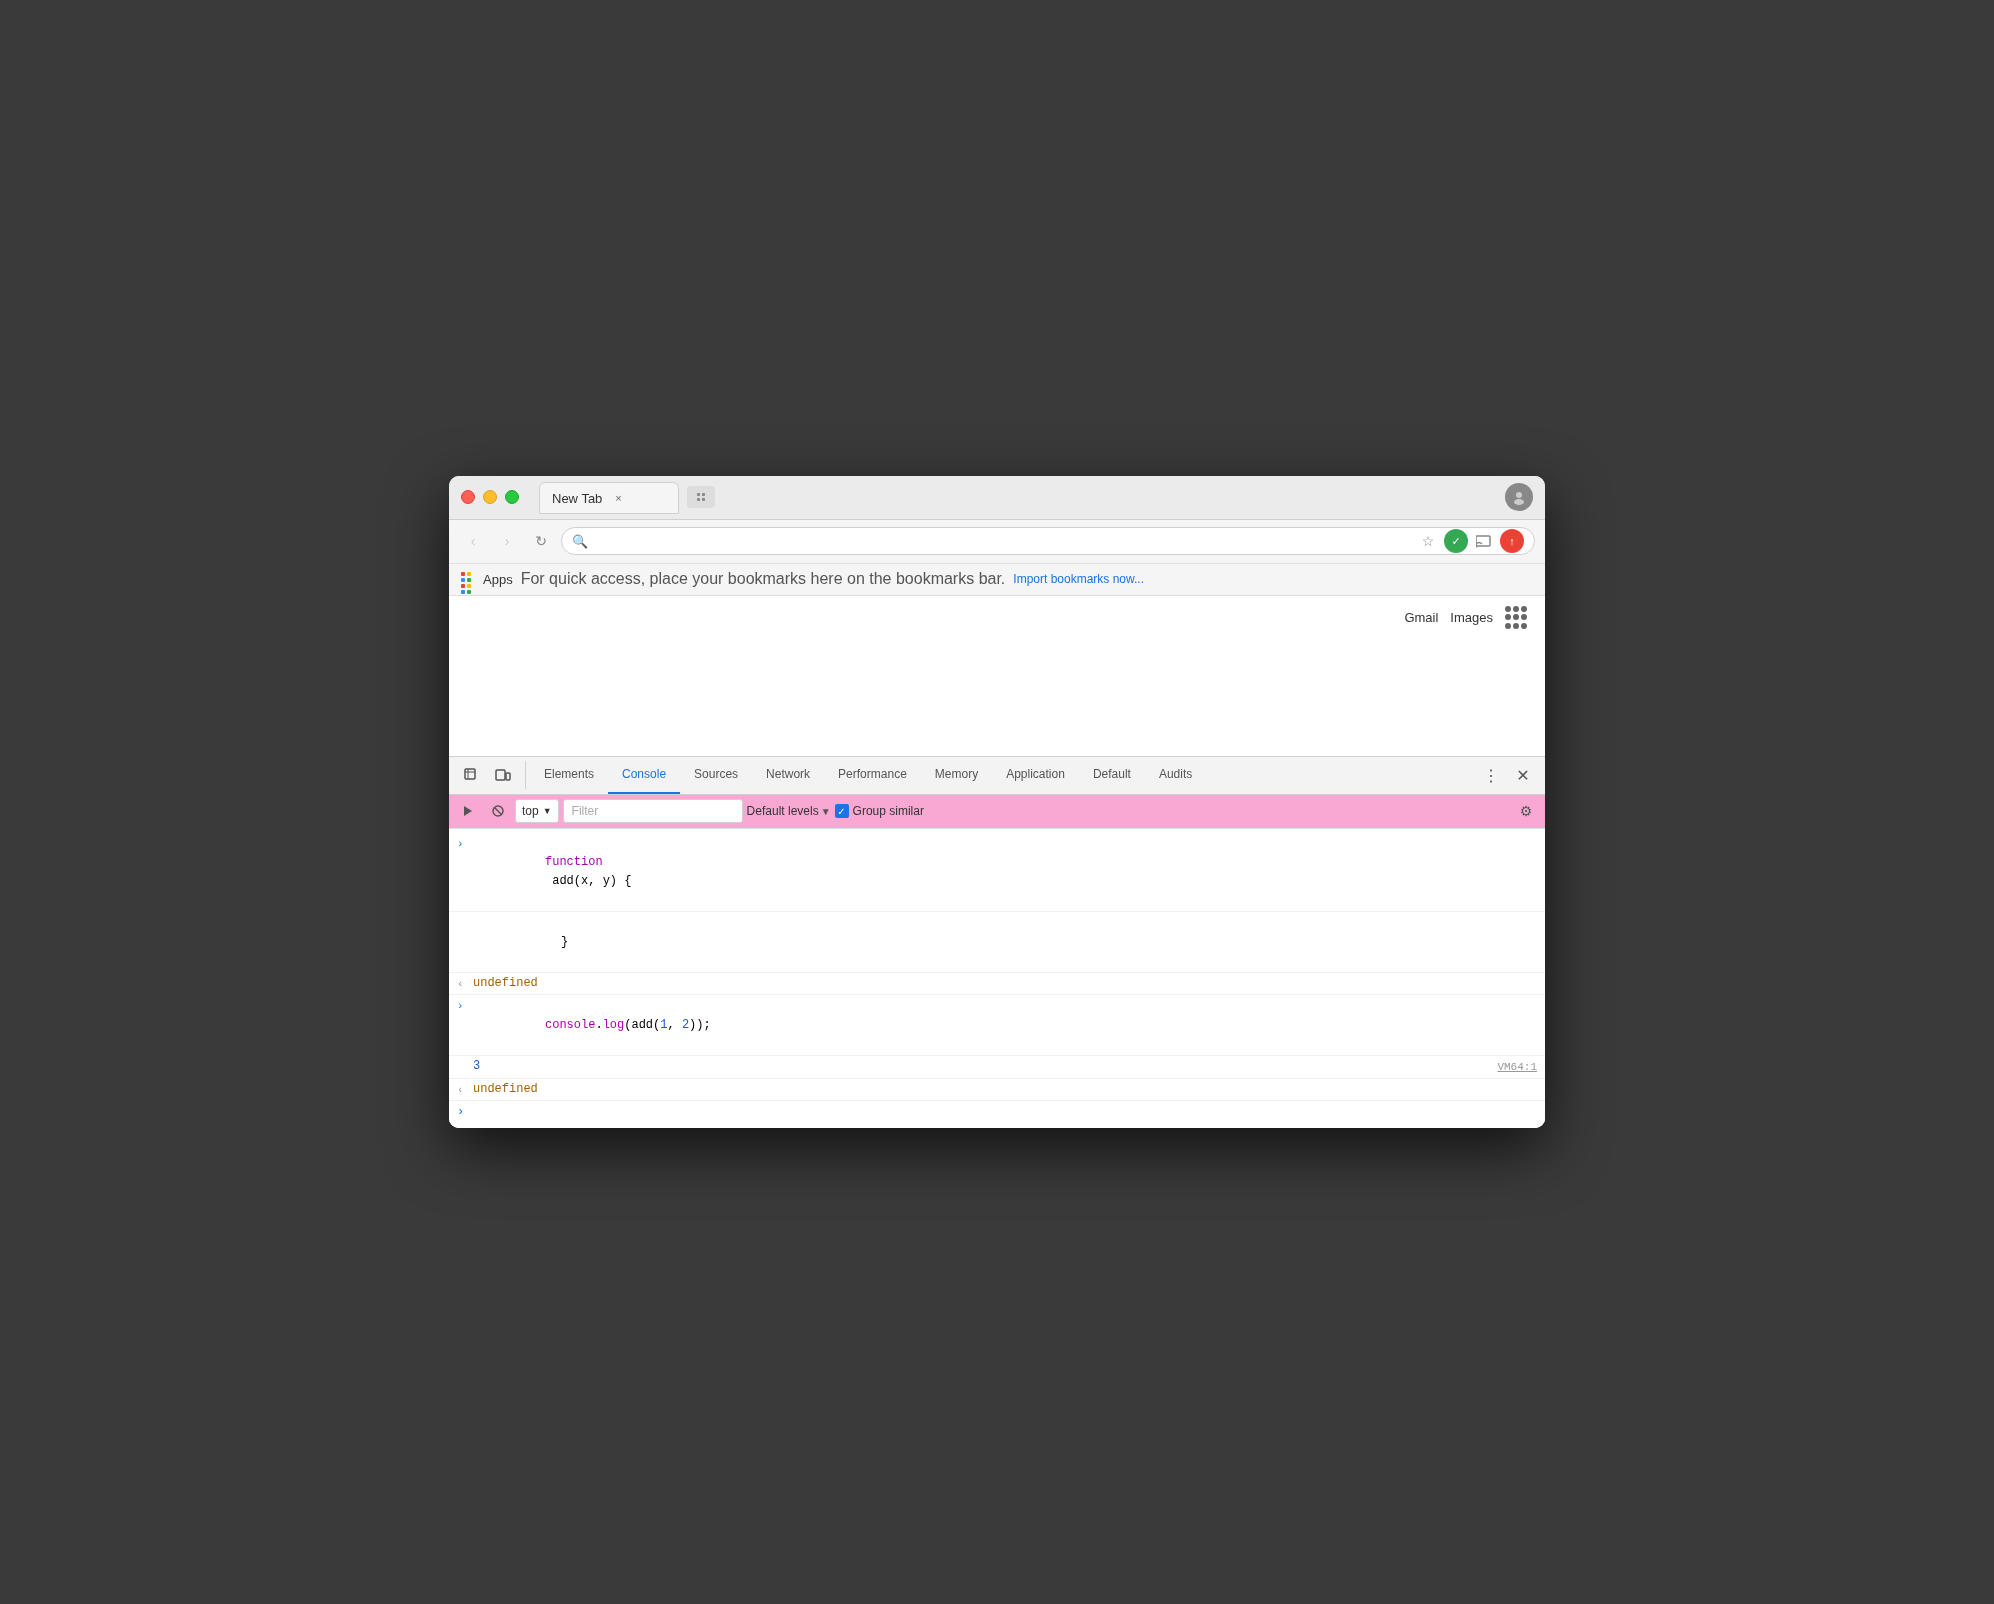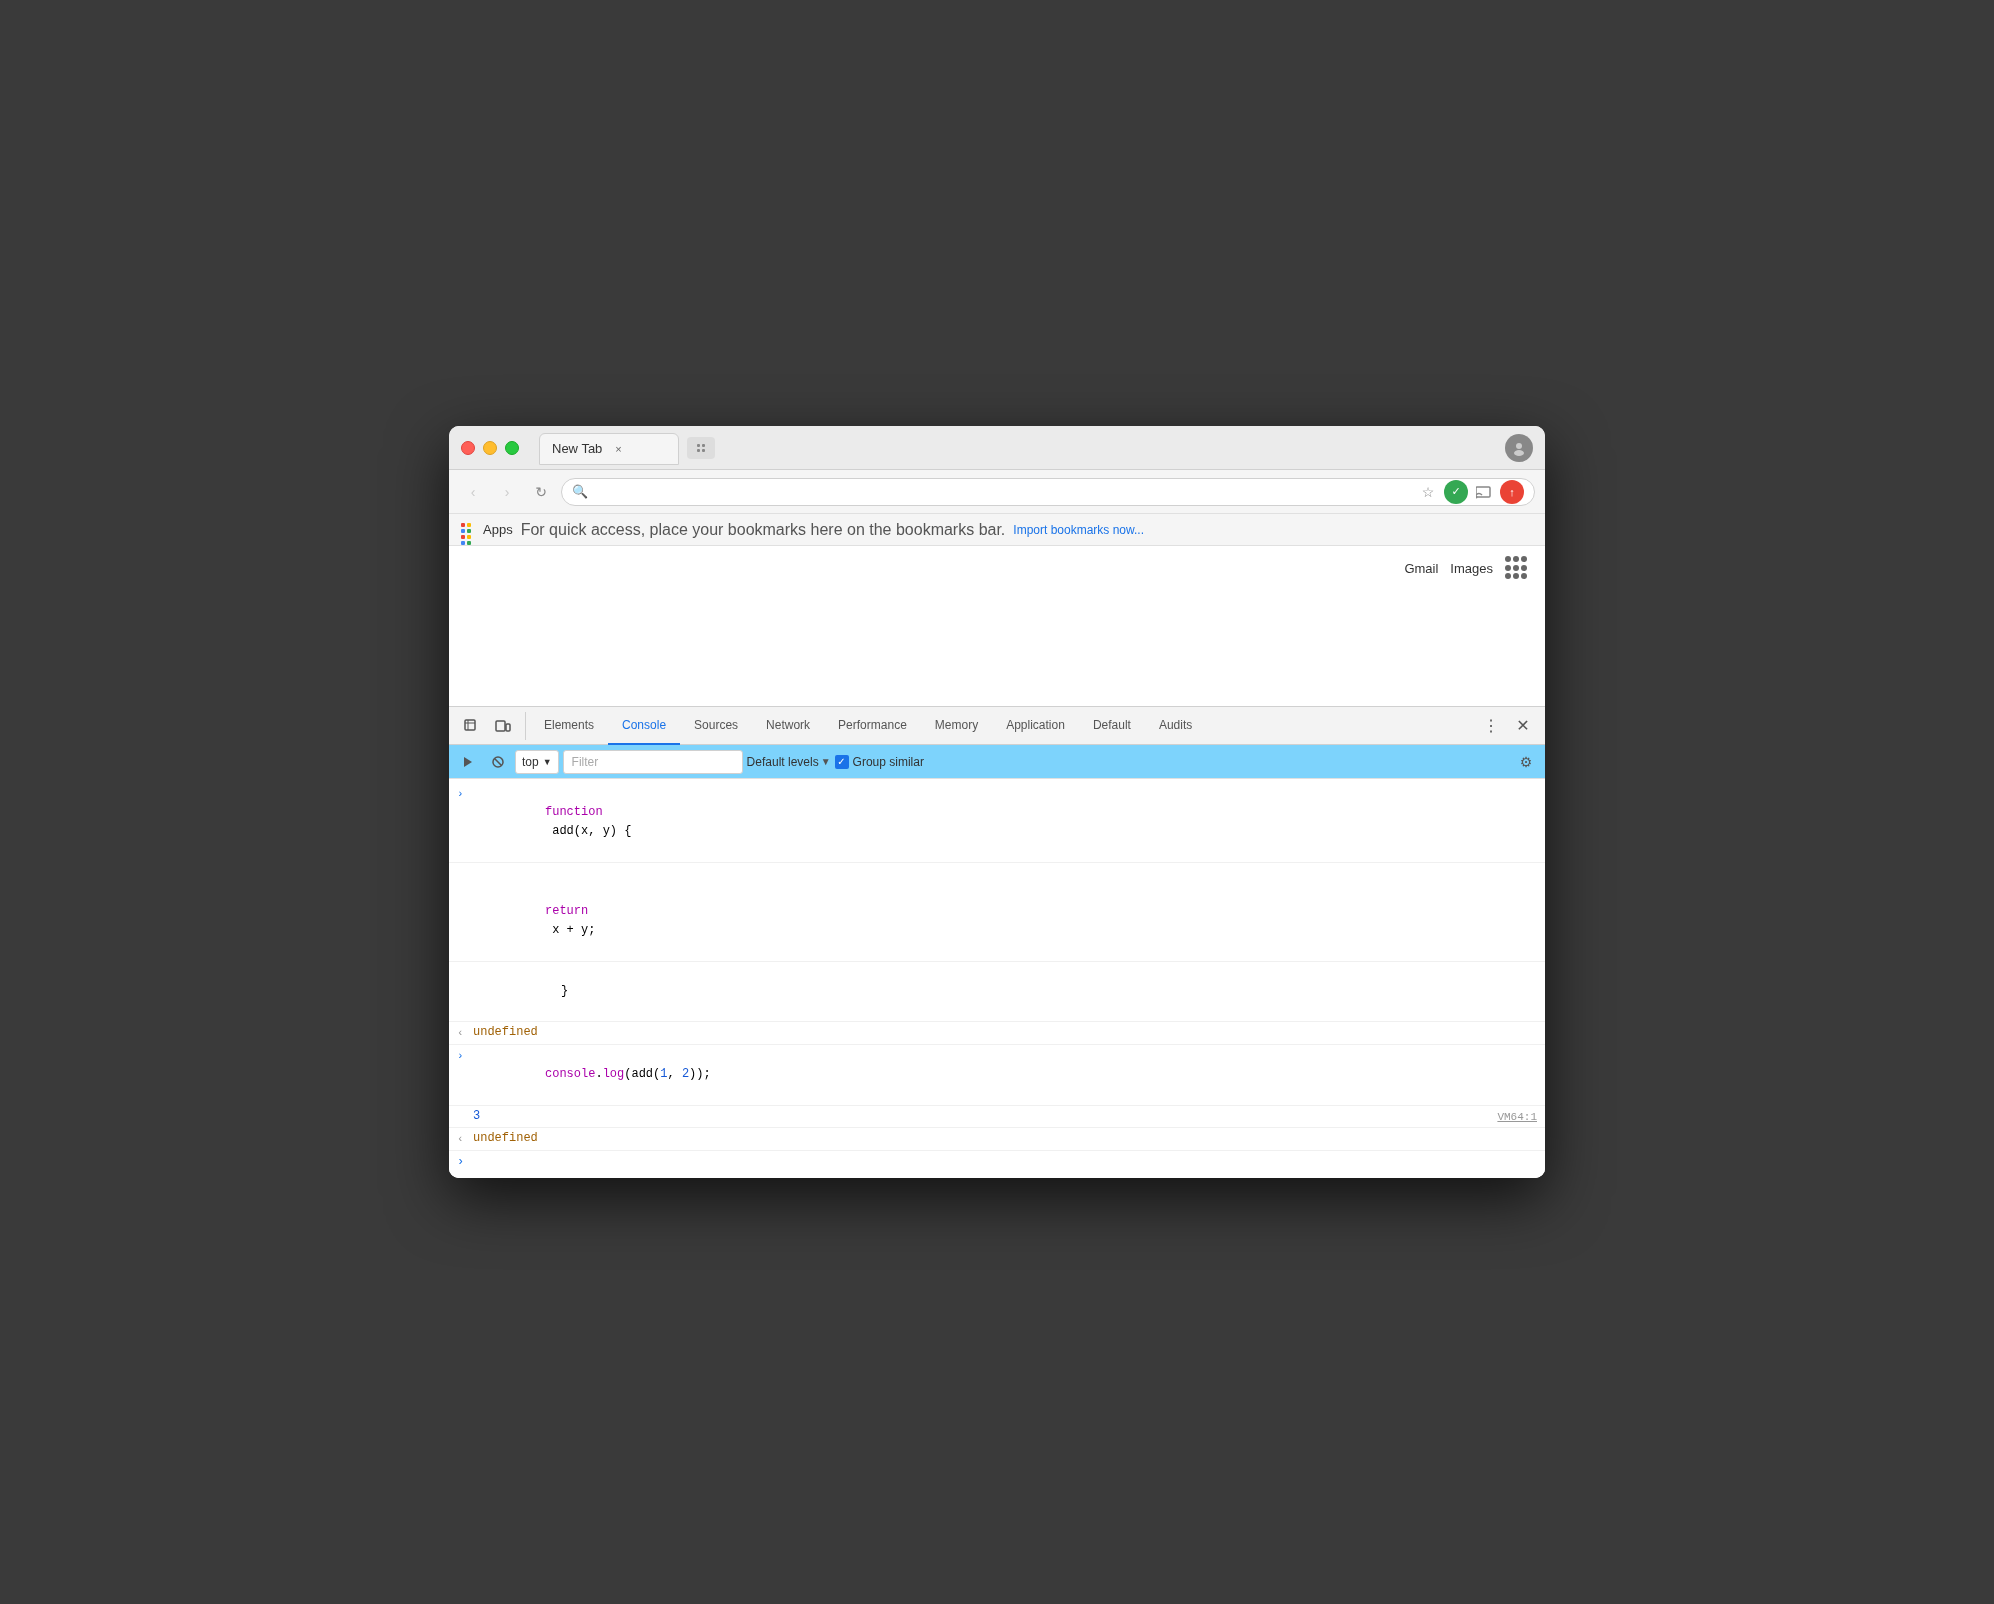--- a/index.html
+++ b/index.html
@@ -293,21 +293,21 @@
       display: flex;
       align-items: center;
       justify-content: center;
       cursor: pointer;
       color: #555;
       font-size: 16px;
       border-radius: 3px;
     }
     
     .console-toolbar {
-      background: #7dd3fc;
+      background: #f9a8d4;
       border-bottom: 1px solid #e0e0e0;
       height: 34px;
       display: flex;
       align-items: center;
       padding: 0 6px;
       gap: 4px;
     }
     .ct-btn {
       width: 26px;
       height: 26px;
@@ -617,28 +617,20 @@
     <div class="console-output">
 
       <div class="console-line">
         <span class="line-arrow blue">›</span>
         <span class="line-content">
           <span class="kw-function">function</span>
           <span> add</span><span>(x, y) {</span>
         </span>
       </div>
 
-      <div class="console-line">
-        <span class="line-arrow" style="color:transparent;">›</span>
-        <span class="line-content">
-          <span style="margin-left:16px;"></span>
-          <span class="kw-return">return</span>
-          <span> x + y;</span>
-        </span>
-      </div>
 
       <div class="console-line">
         <span class="line-arrow" style="color:transparent;">›</span>
         <span class="line-content">
           <span style="margin-left:16px;"></span>}
         </span>
       </div>
 
       <div class="console-line">
         <span class="line-arrow gray">‹</span>

